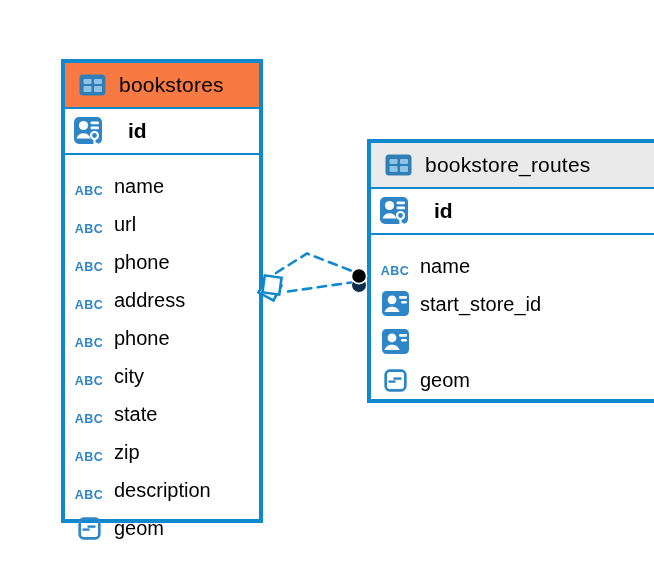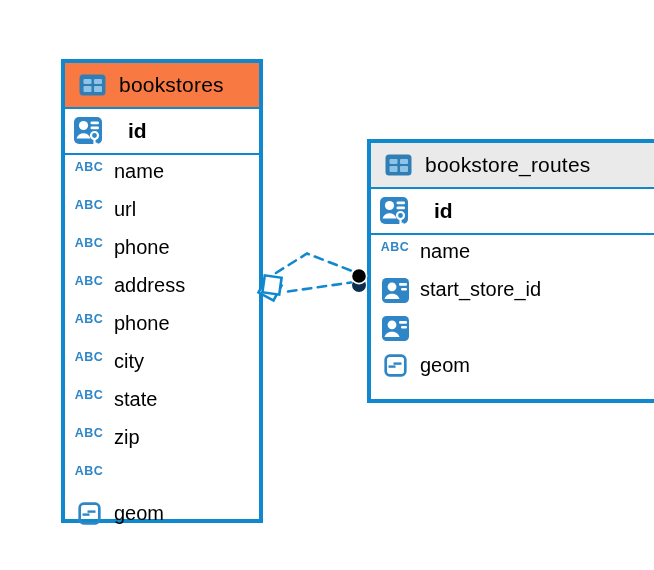--- a/index.html
+++ b/index.html
@@ -45,21 +45,21 @@
     height:44px;
     padding:0 8px 0 7px;
     border-bottom:2px solid var(--blue);
     font-size:21px;
     font-weight:700;
     background:#fff;
     white-space:nowrap;
   }
   .t-cols{padding:5px 0 0 0;}
   .col-row{
-    display:flex;align-items:flex-start;
+    display:flex;align-items:flex-end;
     gap:9px;
     height:38px;
     padding:0 8px 0 8px;
     font-size:20px;
     white-space:nowrap;
   }
   .icon-box{
     width:32px;min-width:32px;
     display:flex;align-items:center;justify-content:center;
   }
@@ -175,20 +175,21 @@
       <div class="col-row">
         <span class="icon-box">
             <span class="abc">ABC</span>
           </span>
         <span>zip</span>
       </div>
       <div class="col-row">
         <span class="icon-box">
             <span class="abc">ABC</span>
           </span>
+        <span>description</span>
       </div>
       <div class="col-row">
         <span class="icon-box">
           <svg width="23" height="23" viewBox="0 0 23 23">
             <rect x="1.7" y="1.7" width="19.6" height="19.6" rx="4" fill="none" stroke="#2E86C6" stroke-width="2.7"></rect>
             <line x1="4.5" y1="12.6" x2="11.5" y2="12.6" stroke="#2E86C6" stroke-width="2.4"></line>
             <line x1="9.5" y1="9.6" x2="17.5" y2="9.6" stroke="#2E86C6" stroke-width="2.4"></line>
           </svg>
         </span>
         <span>geom</span>

